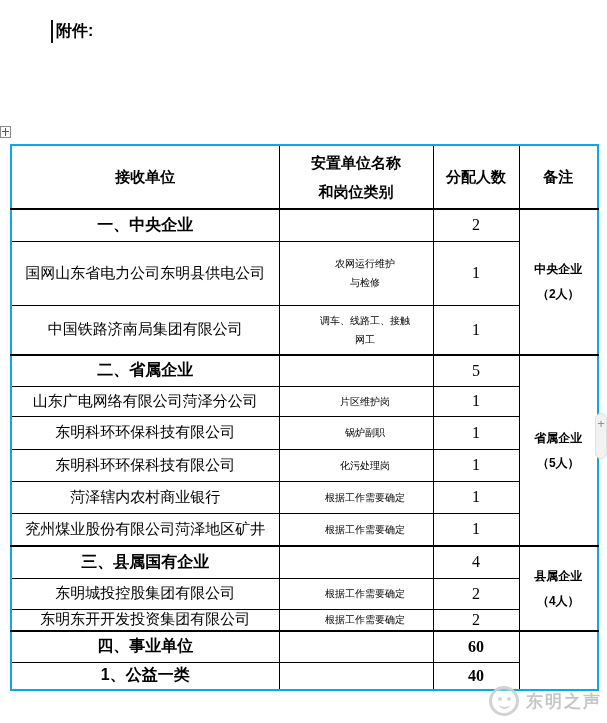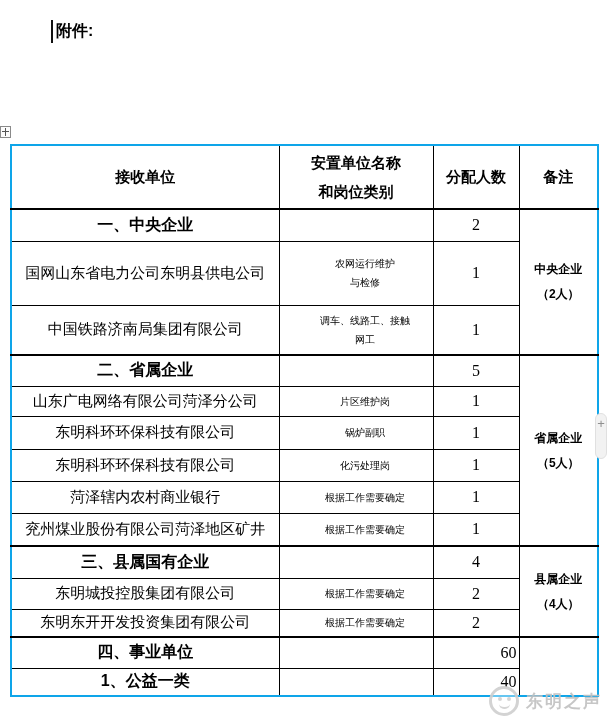--- a/index.html
+++ b/index.html
@@ -30,21 +30,21 @@
     white-space:pre-line; padding:0 2px; overflow:hidden;
   }
   tr.thick td { border-bottom-width:2px; }
   td.rb-thick { border-bottom-width:2px; }
   thead td { font-weight:bold; font-size:15px; line-height:1.95; }
   td.unit { font-size:15px; }
   td.job  { font-size:10px; line-height:1.9;padding-left:20px; }
   td.count{ font-family:"Liberation Serif", serif; font-size:16px; }
   td.remark{ font-weight:bold; font-size:12px; line-height:2.05; }
   tr.section td.unit { font-weight:bold; font-size:16px; }
-  tr.bold-count td.count { font-weight:normal;text-align:right; }
+  tr.bold-count td.count { font-weight:bold; }
 
   .watermark { position:absolute; left:489px; top:672px; display:flex; align-items:center; gap:7px; opacity:.92; }
   .wm-circle { position:relative; width:30px; height:30px; border:3px solid #d0d0d0; border-radius:50%; background:rgba(255,255,255,.4); }
   .wm-eye { position:absolute; top:8px; width:4px; height:4px; border-radius:50%; background:#d2d2d2; }
   .wm-eye.l { left:6px; } .wm-eye.r { left:15px; }
   .wm-mouth { position:absolute; left:7px; top:15px; width:11px; height:5px; border-bottom:2px solid #d2d2d2; border-radius:0 0 8px 8px; }
   .wm-text { font-size:17px; font-weight:600; letter-spacing:2px; color:#c2c2c2; }
 
   .zoom-pill {
     position:absolute; left:595px; top:399px; width:12px; height:46px;
@@ -139,21 +139,21 @@
         <td class="job"></td>
         <td class="count">4</td>
         <td class="remark rb-thick" rowspan="3">县属企业
 （4人）</td>
       </tr>
       <tr style="height:31px">
         <td class="unit">东明城投控股集团有限公司</td>
         <td class="job">根据工作需要确定</td>
         <td class="count">2</td>
       </tr>
-      <tr class="thick" style="height:28px">
+      <tr class="thick" style="height:22px">
         <td class="unit">东明东开开发投资集团有限公司</td>
         <td class="job">根据工作需要确定</td>
         <td class="count">2</td>
       </tr>
       <tr class="section bold-count" style="height:31px">
         <td class="unit">四、事业单位</td>
         <td class="job"></td>
         <td class="count">60</td>
         <td class="remark" rowspan="2"></td>
       </tr>

